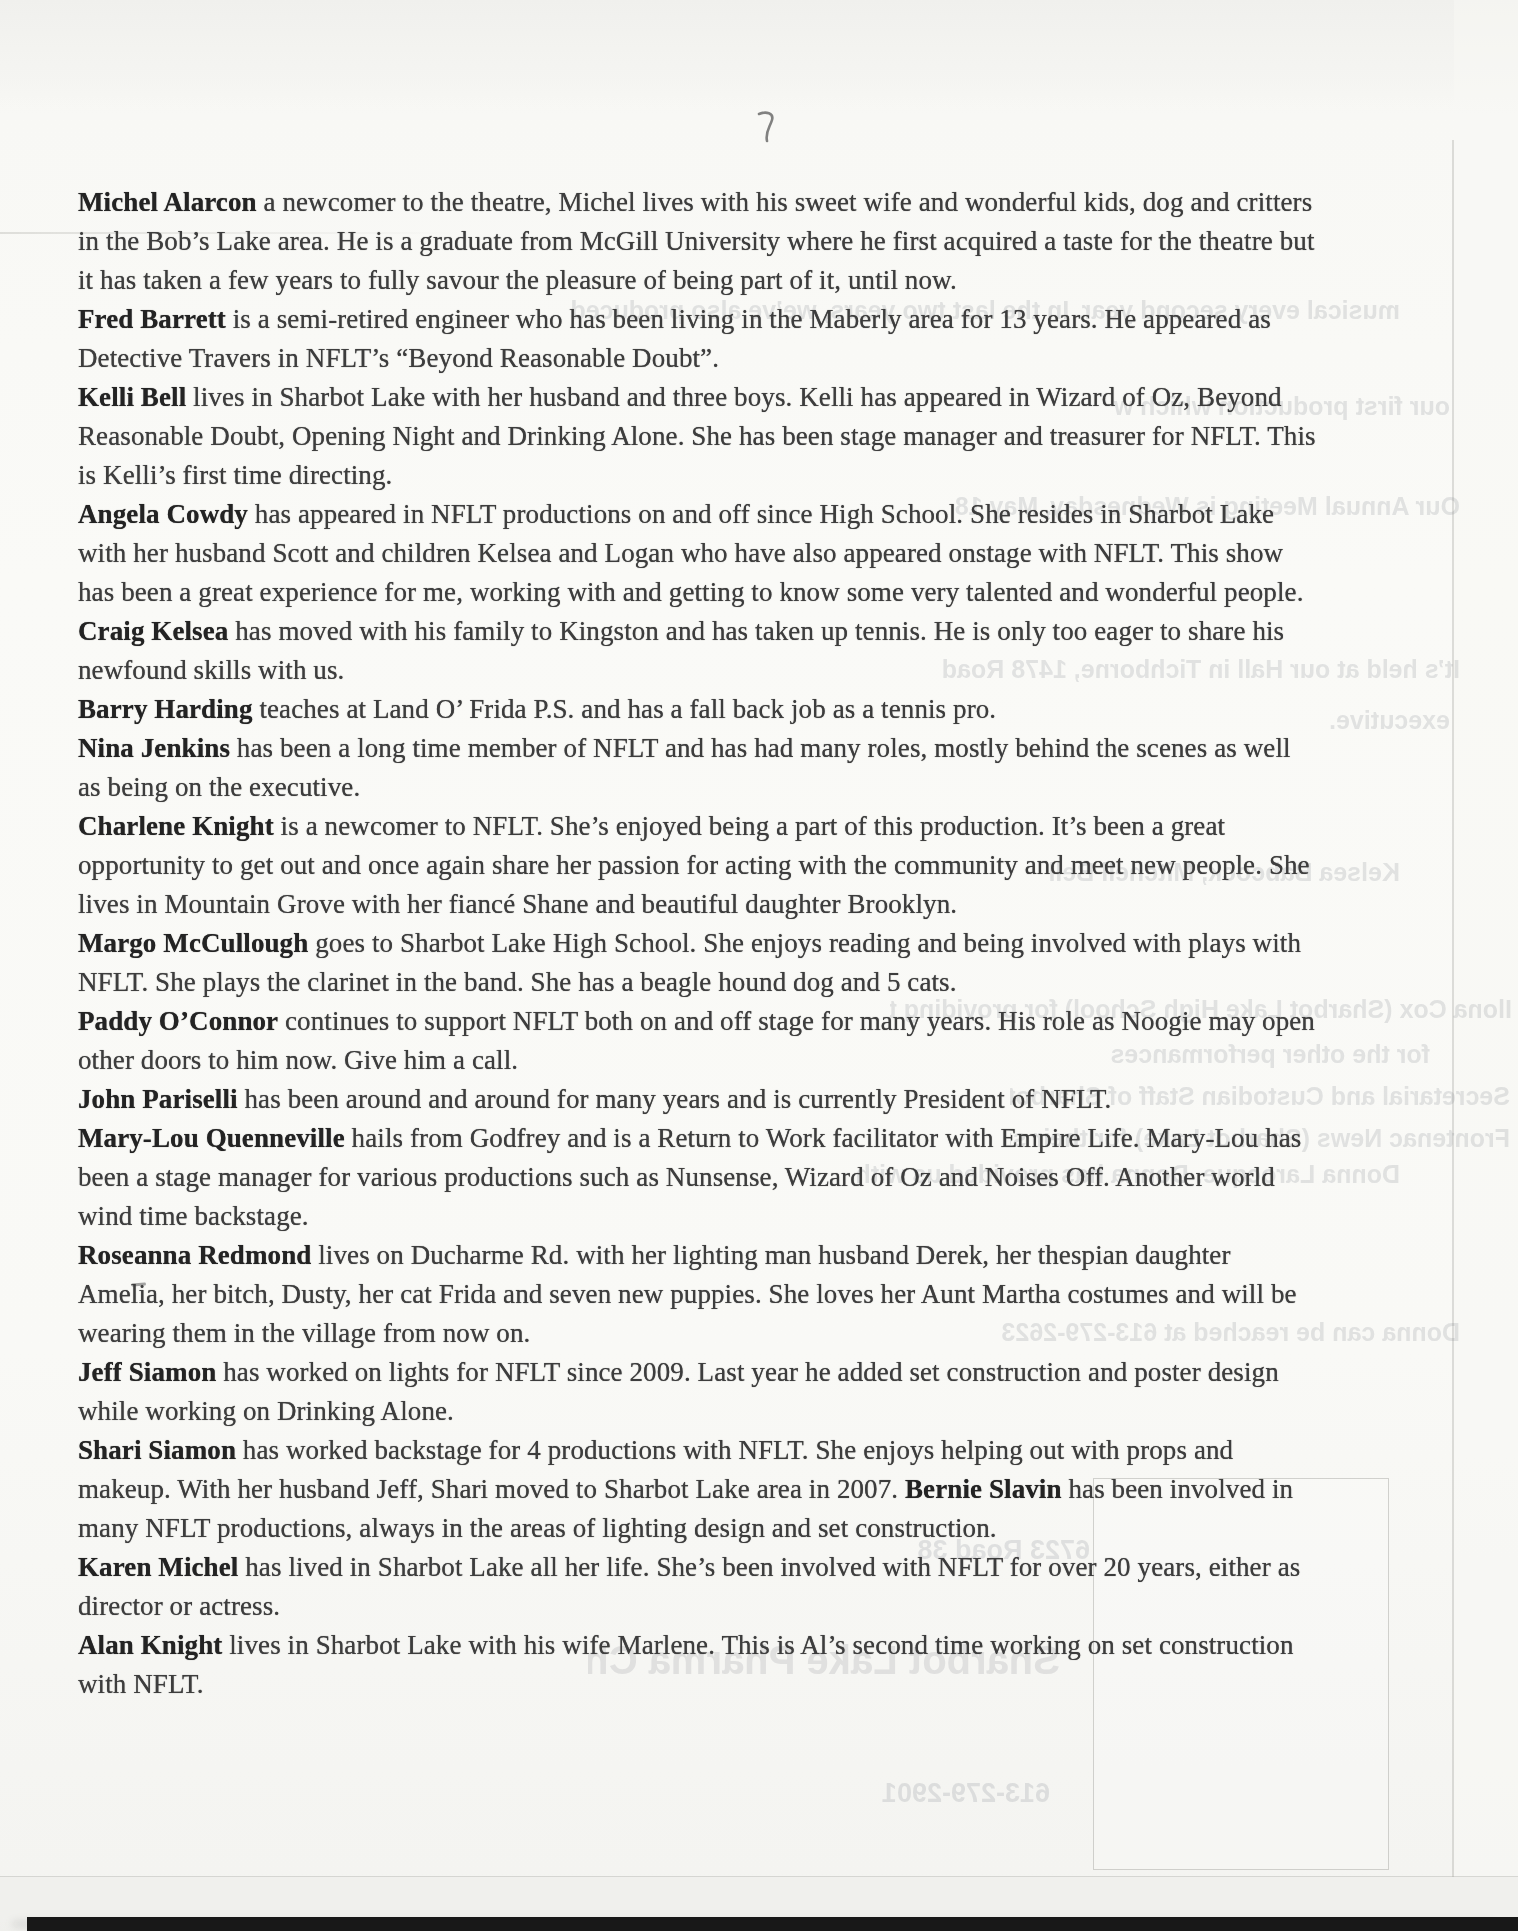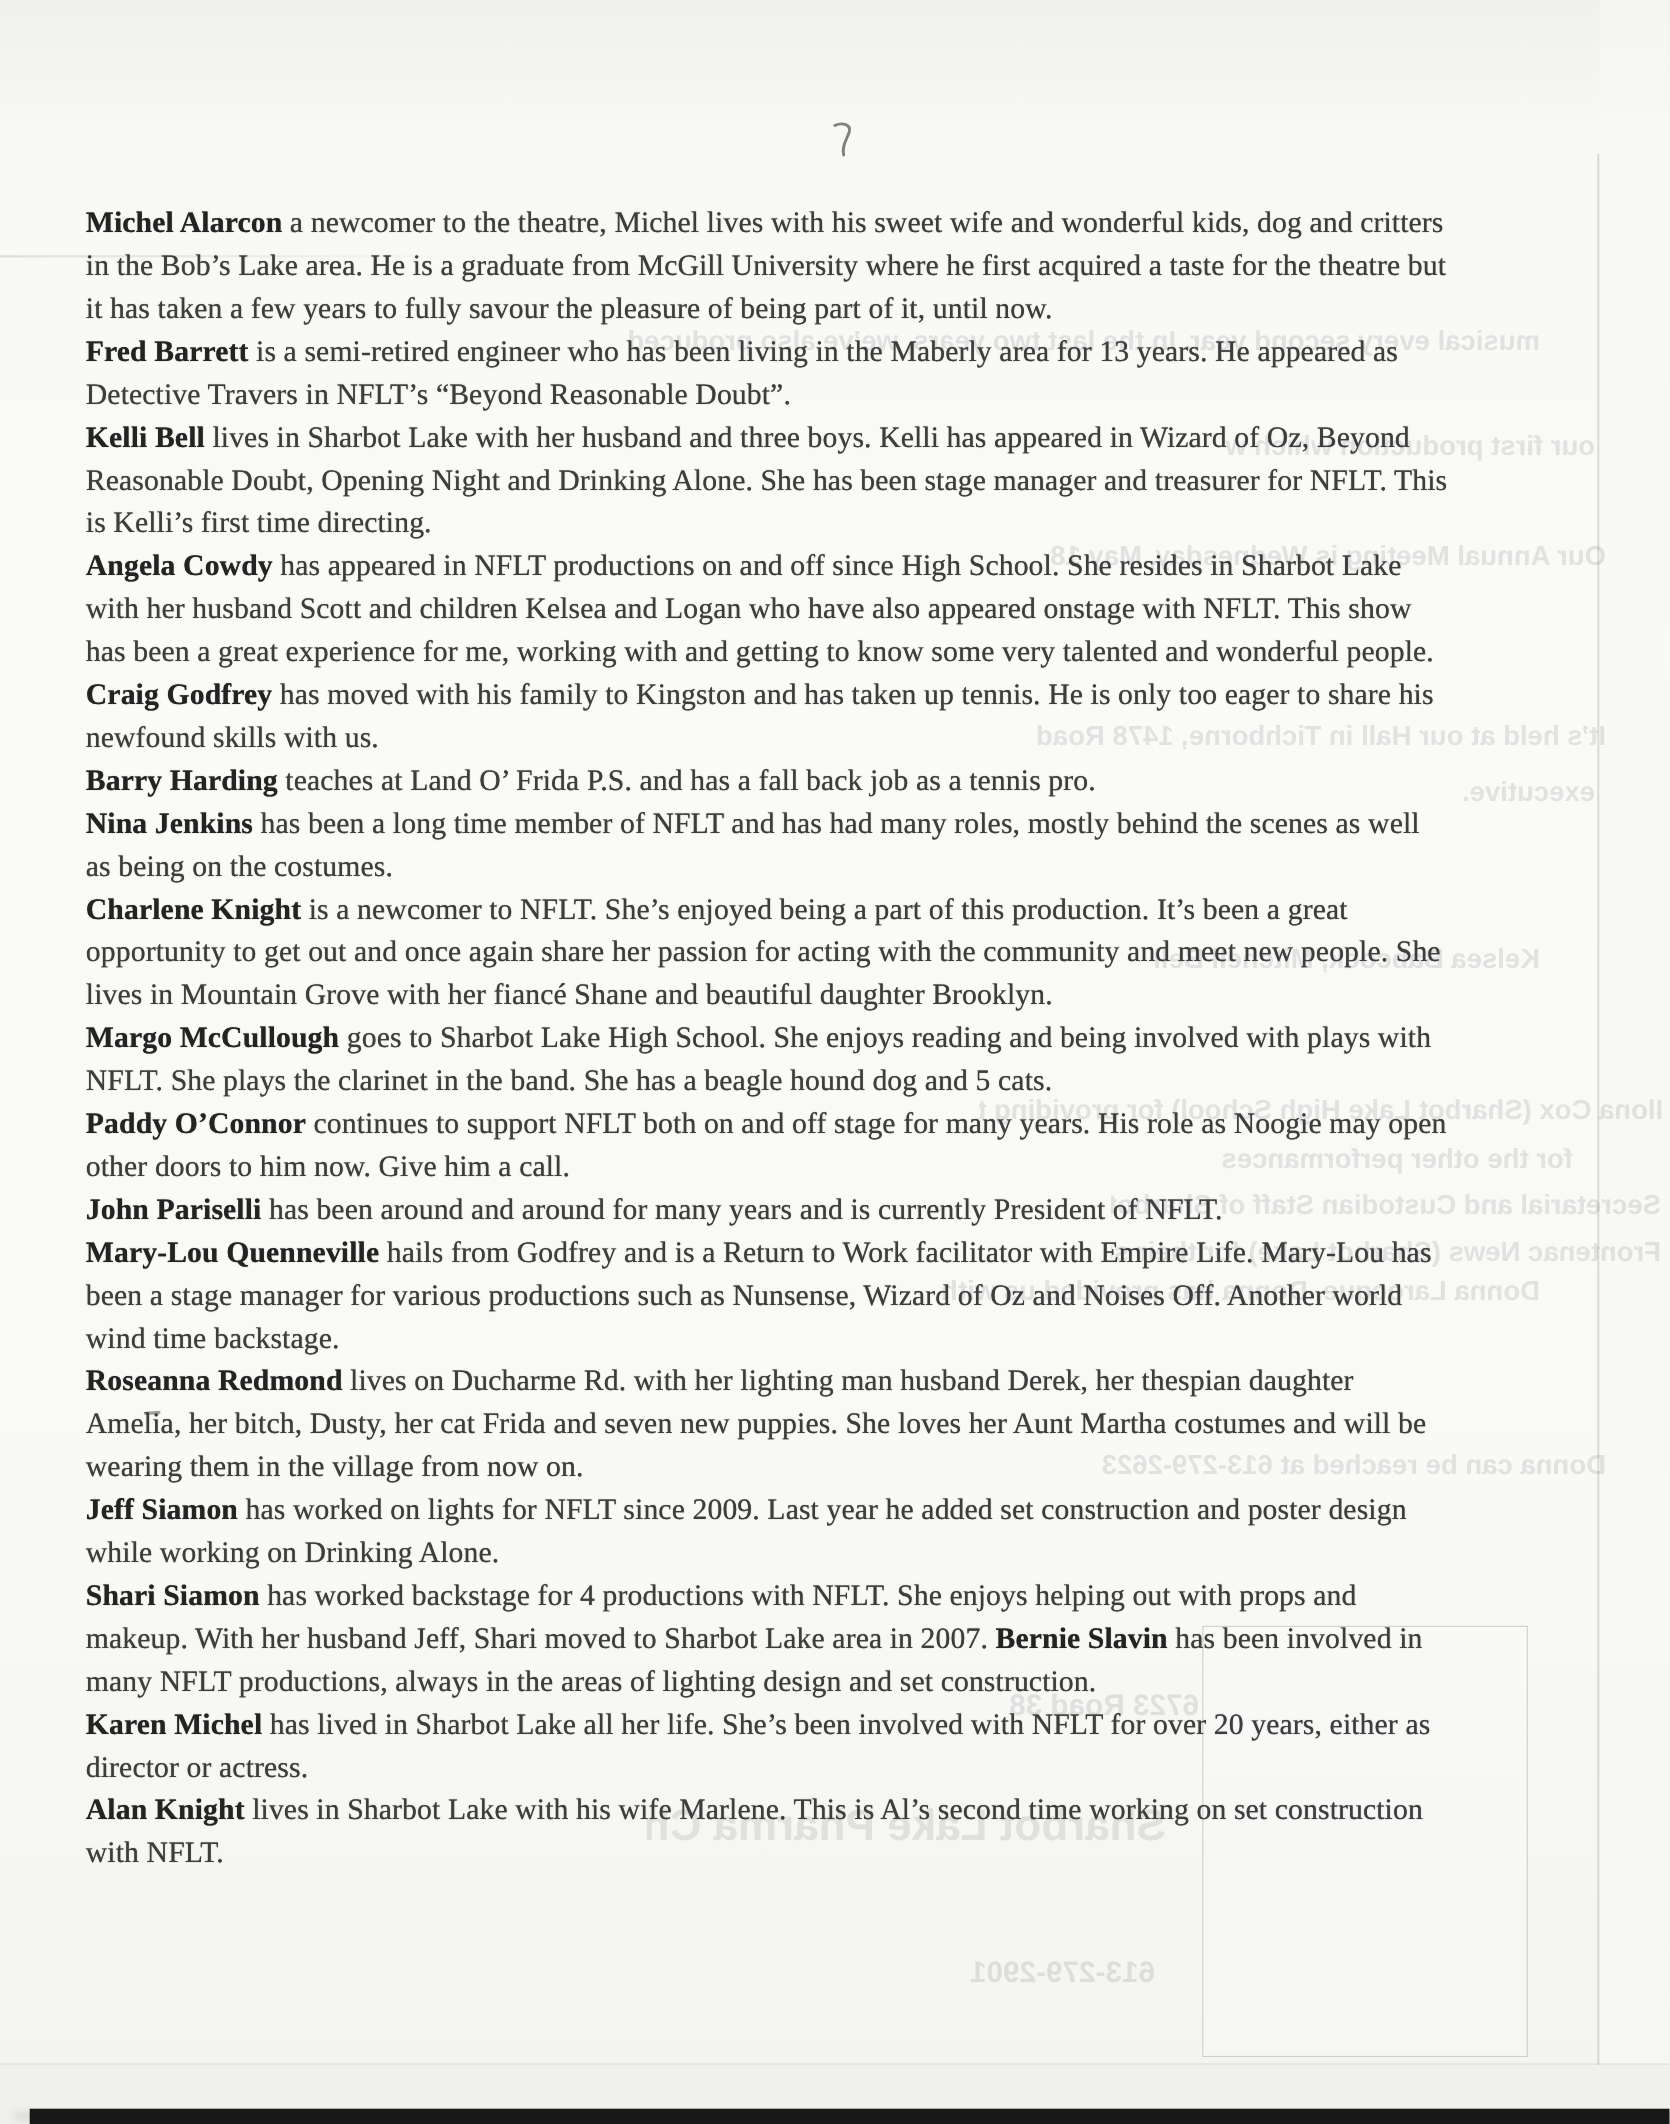--- a/index.html
+++ b/index.html
@@ -125,23 +125,23 @@
   <svg class="pen-mark" width="26" height="40" viewBox="0 0 26 40">
     <path d="M3,4 C10,1 18,3 16,10 C14,17 9,22 11,31" fill="none" stroke="#5a5a5a" stroke-width="2.6" stroke-linecap="round"></path>
   </svg>
   <div class="pen-dash"></div>
 
   <main class="bio-text">
       <p><span class="nm">Michel Alarcon</span><span class="bd"> a newcomer to the theatre, Michel lives with his sweet wife and wonderful kids, dog and critters in the Bob’s Lake area. He is a graduate from McGill University where he first acquired a taste for the theatre but it has taken a few years to fully savour the pleasure of being part of it, until now.</span></p>
       <p><span class="nm">Fred Barrett</span><span class="bd"> is a semi-retired engineer who has been living in the Maberly area for 13 years. He appeared as Detective Travers in NFLT’s “Beyond Reasonable Doubt”.</span></p>
       <p><span class="nm">Kelli Bell</span><span class="bd"> lives in Sharbot Lake with her husband and three boys. Kelli has appeared in Wizard of Oz, Beyond Reasonable Doubt, Opening Night and Drinking Alone. She has been stage manager and treasurer for NFLT. This is Kelli’s first time directing.</span></p>
       <p><span class="nm">Angela Cowdy</span><span class="bd"> has appeared in NFLT productions on and off since High School. She resides in Sharbot Lake with her husband Scott and children Kelsea and Logan who have also appeared onstage with NFLT. This show has been a great experience for me, working with and getting to know some very talented and wonderful people.</span></p>
-      <p><span class="nm">Craig Godfrey</span><span class="bd"> has moved with his family to Kingston and has taken up tennis. He is only too eager to share his newfound skills with us.</span></p>
+      <p><span class="nm">Craig Kelsea</span><span class="bd"> has moved with his family to Kingston and has taken up tennis. He is only too eager to share his newfound skills with us.</span></p>
       <p><span class="nm">Barry Harding</span><span class="bd"> teaches at Land O’ Frida P.S. and has a fall back job as a tennis pro.</span></p>
-      <p><span class="nm">Nina Jenkins</span><span class="bd"> has been a long time member of NFLT and has had many roles, mostly behind the scenes as well as being on the costumes.</span></p>
+      <p><span class="nm">Nina Jenkins</span><span class="bd"> has been a long time member of NFLT and has had many roles, mostly behind the scenes as well as being on the executive.</span></p>
       <p><span class="nm">Charlene Knight</span><span class="bd"> is a newcomer to NFLT. She’s enjoyed being a part of this production. It’s been a great opportunity to get out and once again share her passion for acting with the community and meet new people. She lives in Mountain Grove with her fiancé Shane and beautiful daughter Brooklyn.</span></p>
       <p><span class="nm">Margo McCullough</span><span class="bd"> goes to Sharbot Lake High School. She enjoys reading and being involved with plays with NFLT. She plays the clarinet in the band. She has a beagle hound dog and 5 cats.</span></p>
       <p><span class="nm">Paddy O’Connor</span><span class="bd"> continues to support NFLT both on and off stage for many years. His role as Noogie may open other doors to him now. Give him a call.</span></p>
       <p><span class="nm">John Pariselli</span><span class="bd"> has been around and around for many years and is currently President of NFLT.</span></p>
       <p><span class="nm">Mary-Lou Quenneville</span><span class="bd"> hails from Godfrey and is a Return to Work facilitator with Empire Life. Mary-Lou has been a stage manager for various productions such as Nunsense, Wizard of Oz and Noises Off. Another world wind time backstage.</span></p>
       <p><span class="nm">Roseanna Redmond</span><span class="bd"> lives on Ducharme Rd. with her lighting man husband Derek, her thespian daughter Amelia, her bitch, Dusty, her cat Frida and seven new puppies. She loves her Aunt Martha costumes and will be wearing them in the village from now on.</span></p>
       <p><span class="nm">Jeff Siamon</span><span class="bd"> has worked on lights for NFLT since 2009. Last year he added set construction and poster design while working on Drinking Alone.</span></p>
       <p><span class="nm">Shari Siamon</span><span class="bd"> has worked backstage for 4 productions with NFLT. She enjoys helping out with props and makeup. With her husband Jeff, Shari moved to Sharbot Lake area in 2007. </span><span class="nm">Bernie Slavin</span><span class="bd"> has been involved in many NFLT productions, always in the areas of lighting design and set construction.</span></p>
       <p><span class="nm">Karen Michel</span><span class="bd"> has lived in Sharbot Lake all her life. She’s been involved with NFLT for over 20 years, either as director or actress.</span></p>
       <p><span class="nm">Alan Knight</span><span class="bd"> lives in Sharbot Lake with his wife Marlene. This is Al’s second time working on set construction with NFLT.</span></p>

